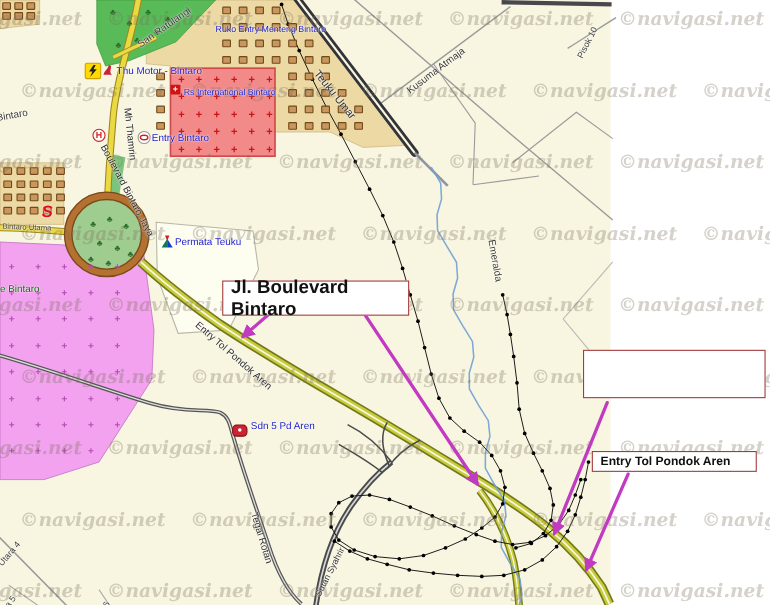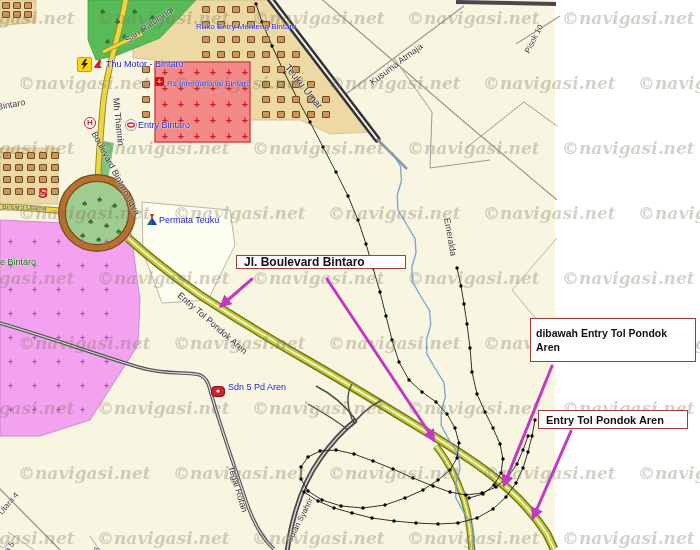--- a/index.html
+++ b/index.html
@@ -459,23 +459,22 @@
     </marker>
   </defs>
   <g stroke="#c23ac2" stroke-width="3" stroke-linecap="round" fill="none">
     <path d="M252,279 L221,306" marker-end="url(#ah)"></path>
     <path d="M327,279 L434,440" marker-end="url(#ah)"></path>
     <path d="M552,366 L504,485" marker-end="url(#ah)"></path>
     <path d="M571,431 L533,518" marker-end="url(#ah)"></path>
   </g>
 </svg>
 
-<div class="callout" style="left:202px;top:255px;width:170px;height:14px;padding:0 7px;font-size:12px;margin-left:34px;">
+<div class="callout" style="left:202px;top:255px;width:170px;height:32px;padding:0 7px;font-size:17px;">
   <span>Jl. Boulevard Bintaro</span>
 </div>
 <div class="callout" style="left:530px;top:318px;width:166px;height:44px;padding:3px 5px;font-size:10.5px;line-height:14px;">
-  <span>dibawah Entry Tol Pondok Aren</span>
 </div>
 <div class="callout" style="left:538px;top:410px;width:150px;height:19px;padding:0 7px;font-size:11px;">
   <span>Entry Tol Pondok Aren</span>
 </div>
 
 </div>
 
 </body></html>

